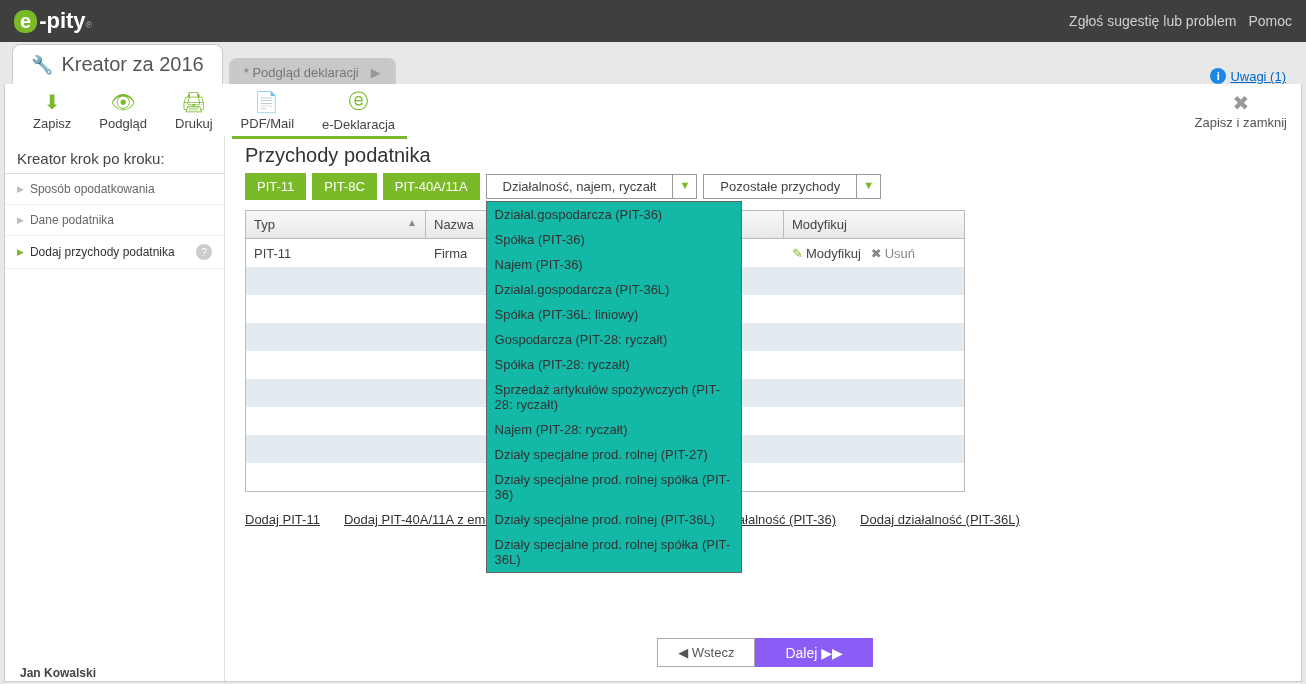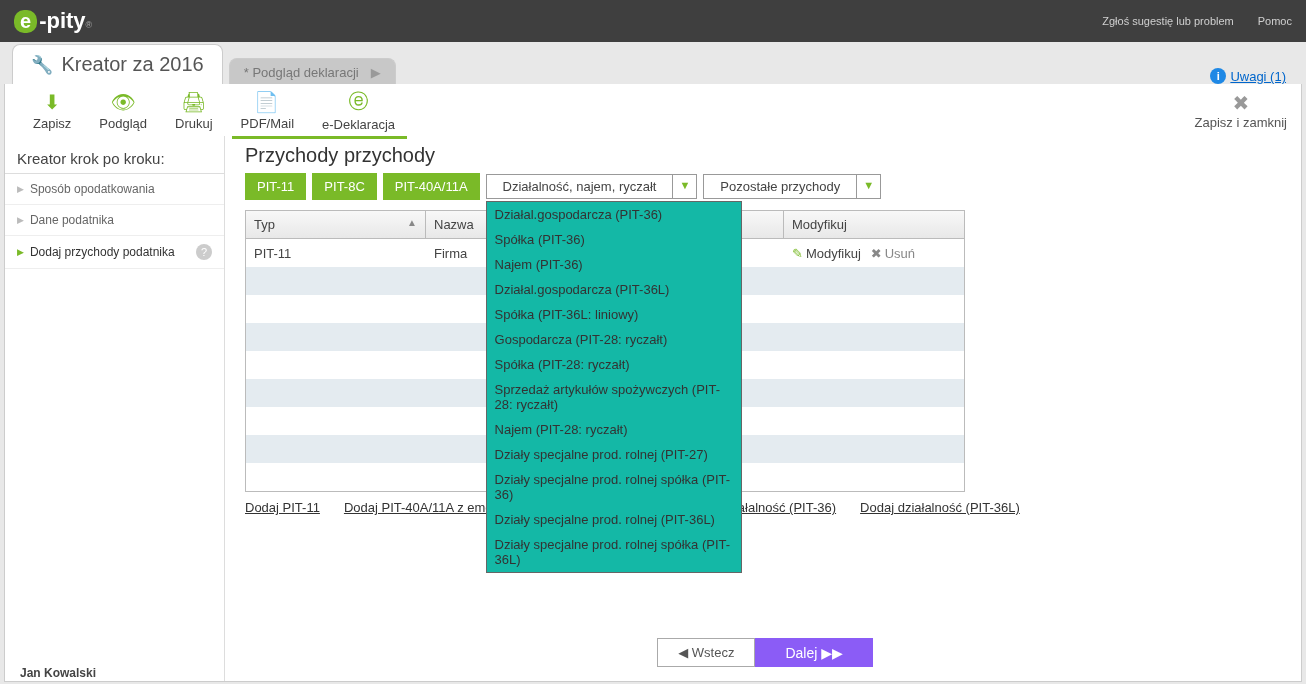--- a/index.html
+++ b/index.html
@@ -1,21 +1,21 @@
 <!DOCTYPE html>
 <html><head>
 <meta charset="utf-8">
 <style>
 *{box-sizing:border-box;margin:0;padding:0;font-family:Arial,Helvetica,sans-serif}
 body{width:1306px;height:684px;background:#e8e8e8;overflow:hidden}
 .topbar{height:42px;background:#3f3f3f;display:flex;align-items:center;padding:0 14px;color:#d0d0d0}
 .logo{display:flex;align-items:baseline;font-size:22px;font-weight:bold;color:#fff}
 .logo .e{background:#7aba28;color:#fff;border-radius:10px;padding:0 6px;font-size:20px;margin-right:2px}
 .logo sup{font-size:9px;font-weight:normal;color:#aaa}
-.topright{margin-left:auto;display:flex;gap:24px;font-size:11px}
+.topright{margin-left:auto;display:flex;gap:12px;font-size:14px}
 .topright span{cursor:pointer}
 .tabs-row{height:42px;display:flex;align-items:flex-end;padding-left:12px}
 .tab{background:#fff;border:1px solid #ccc;border-bottom:none;border-radius:8px 8px 0 0;padding:8px 18px;display:flex;align-items:center;gap:8px;font-size:20px;color:#555}
 .tab.inactive{background:#c8c8c8;color:#777;font-size:13px;padding:6px 14px;margin-left:6px;position:relative;top:2px}
 .tab .wrench{color:#7aba28;font-size:18px}
 .uwagi{margin-left:auto;padding-right:20px;display:flex;align-items:center;gap:4px;font-size:13px;color:#0066cc}
 .uwagi a{text-decoration:underline;color:#0066cc;cursor:pointer}
 .info-icon{width:16px;height:16px;border-radius:50%;background:#1e88e5;color:#fff;display:inline-flex;align-items:center;justify-content:center;font-size:11px;font-weight:bold}
 .panel{background:#fff;margin:0 4px;border:1px solid #ccc;border-top:none;display:flex;height:598px}
 .toolbar{position:absolute;top:84px;left:4px;right:4px;height:52px;background:#fff;border-left:1px solid #ccc;border-right:1px solid #ccc;display:flex;align-items:center;padding:0 14px}
@@ -51,21 +51,21 @@
 .tr{display:flex;height:28px;align-items:center}
 .tr:nth-child(odd){background:#fff}
 .tr:nth-child(even){background:#e4ebf0}
 .td{padding:4px 8px;font-size:13px;color:#444}
 .td.c1{width:180px}
 .td.c2{flex:1}
 .td.c3{width:180px;display:flex;gap:10px;align-items:center}
 .mod{color:#444;cursor:pointer;display:flex;align-items:center;gap:3px}
 .mod .ic{color:#7aba28}
 .usun{color:#888;cursor:pointer;display:flex;align-items:center;gap:3px}
-.links-row{margin-top:8px;display:flex;gap:24px;font-size:13px}
+.links-row{margin-top:20px;display:flex;gap:24px;font-size:13px}
 .links-row a{color:#333;text-decoration:underline;cursor:pointer}
 .navbtns{position:absolute;bottom:14px;left:20px;right:16px;display:flex;justify-content:center}
 .wstecz{background:#fff;border:1px solid #aaa;padding:6px 20px;font-size:13px;cursor:pointer;color:#555}
 .dalej{background:#8b5cf6;color:#fff;border:none;padding:6px 30px;font-size:14px;cursor:pointer}
 .green-under{position:absolute;top:136px;left:232px;width:175px;height:3px;background:#7aba28}
 </style>
 </head>
 <body>
 
 <div class="topbar">
@@ -131,21 +131,21 @@
         <span>Dane podatnika</span>
       </div>
     <div class="step active">
         <span class="tri">▶</span>
         <span>Dodaj przychody podatnika</span>
         <span class="q">?</span>
       </div>
   </div>
 
   <div class="main">
-    <h2>Przychody przychody</h2>
+    <h2>Przychody podatnika</h2>
 
     <div class="buttons-row">
       <button class="gbtn">PIT-11</button>
       <button class="gbtn">PIT-8C</button>
       <button class="gbtn">PIT-40A/11A</button>
 
       <div class="ddwrap">
         <div class="ddbtn">
             <span>Działalność, najem, ryczałt</span>
           </div>

